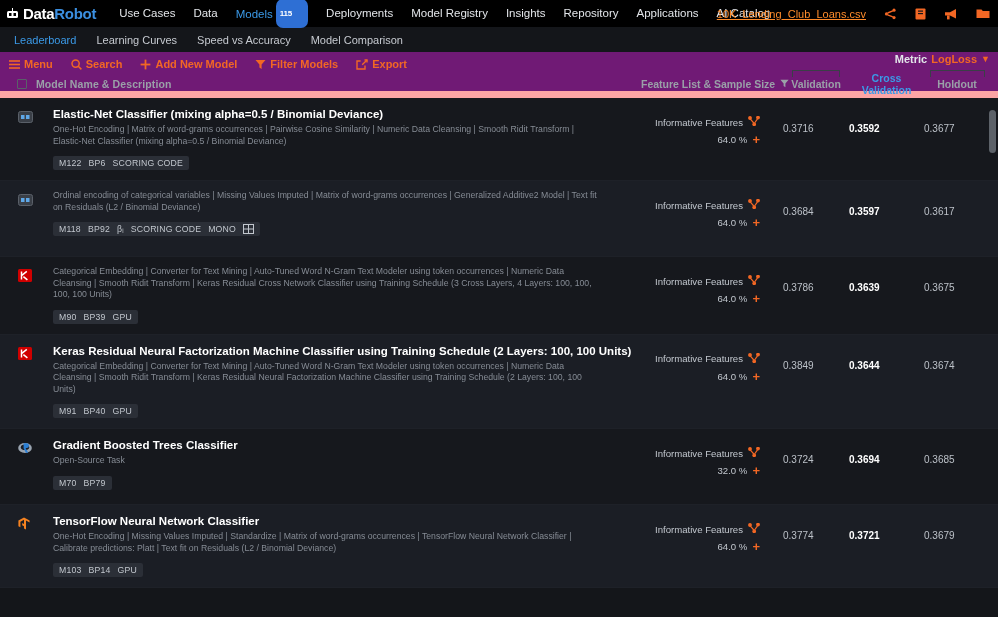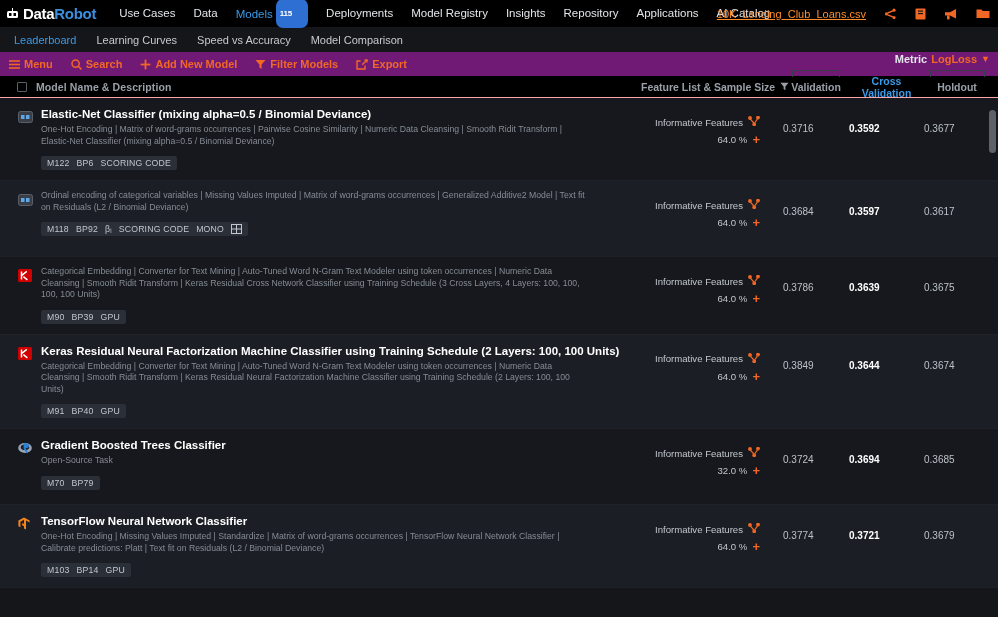--- a/index.html
+++ b/index.html
@@ -72,21 +72,21 @@
   .metricbox {
     position: absolute; right: 8px; top: 1px;
     font-size: 11px; font-weight: bold; color: #e2e5e9;
     display: flex; align-items: center; gap: 4px; cursor: pointer;
   }
   .metricbox .mval { color: #f26724; }
   .chev { font-size: 9px; color: #f26724; }
 
   
   .headrow {
-    height: 22px; background: #000000; border-bottom: 1px solid #fca5a5;
+    height: 22px; background: #701a75; border-bottom: 7px solid #fca5a5;
     display: flex; align-items: center; position: relative;
   }
   .hcheck {
     width: 10px; height: 10px; border: 1px solid #5a6069; border-radius: 1px;
     margin-left: 17px; margin-right: 9px; cursor: pointer; background: transparent;
   }
   .hlabel { font-size: 10.5px; font-weight: bold; color: #9aa0a8; letter-spacing: .1px; }
   .hfeat {
     position: absolute; left: 641px; font-size: 10.5px; font-weight: bold;
     color: #9aa0a8; display: flex; align-items: center; gap: 5px;
@@ -104,21 +104,21 @@
     border-left: 1px solid #3a3f47;
     border-right: 1px solid #3a3f47;
   }
   .bracket-l { left: 792px; width: 48px; }
   .bracket-r { left: 930px; width: 55px; }
 
   
   .tbody { position: relative; height: 511px; overflow: hidden; }
   .row {
     position: relative; display: flex; border-bottom: 1px solid #1e2128;
-    padding: 9px 0 10px 0; min-height: 76px;
+    padding: 9px 0 10px 0; min-height: 76px; gap: 12px;
   }
   .row.odd  { background: #16181d; }
   .row.even { background: #1b1e25; }
 
   .rowicon { width: 17px; margin-left: 18px; margin-top: 2px; flex: 0 0 17px; }
   .rowmain { margin-left: 6px; width: 600px; }
 
   .mtitle {
     font-size: 11.5px; font-weight: bold; color: #ffffff; line-height: 14px;
     margin-bottom: 3px; cursor: pointer;

